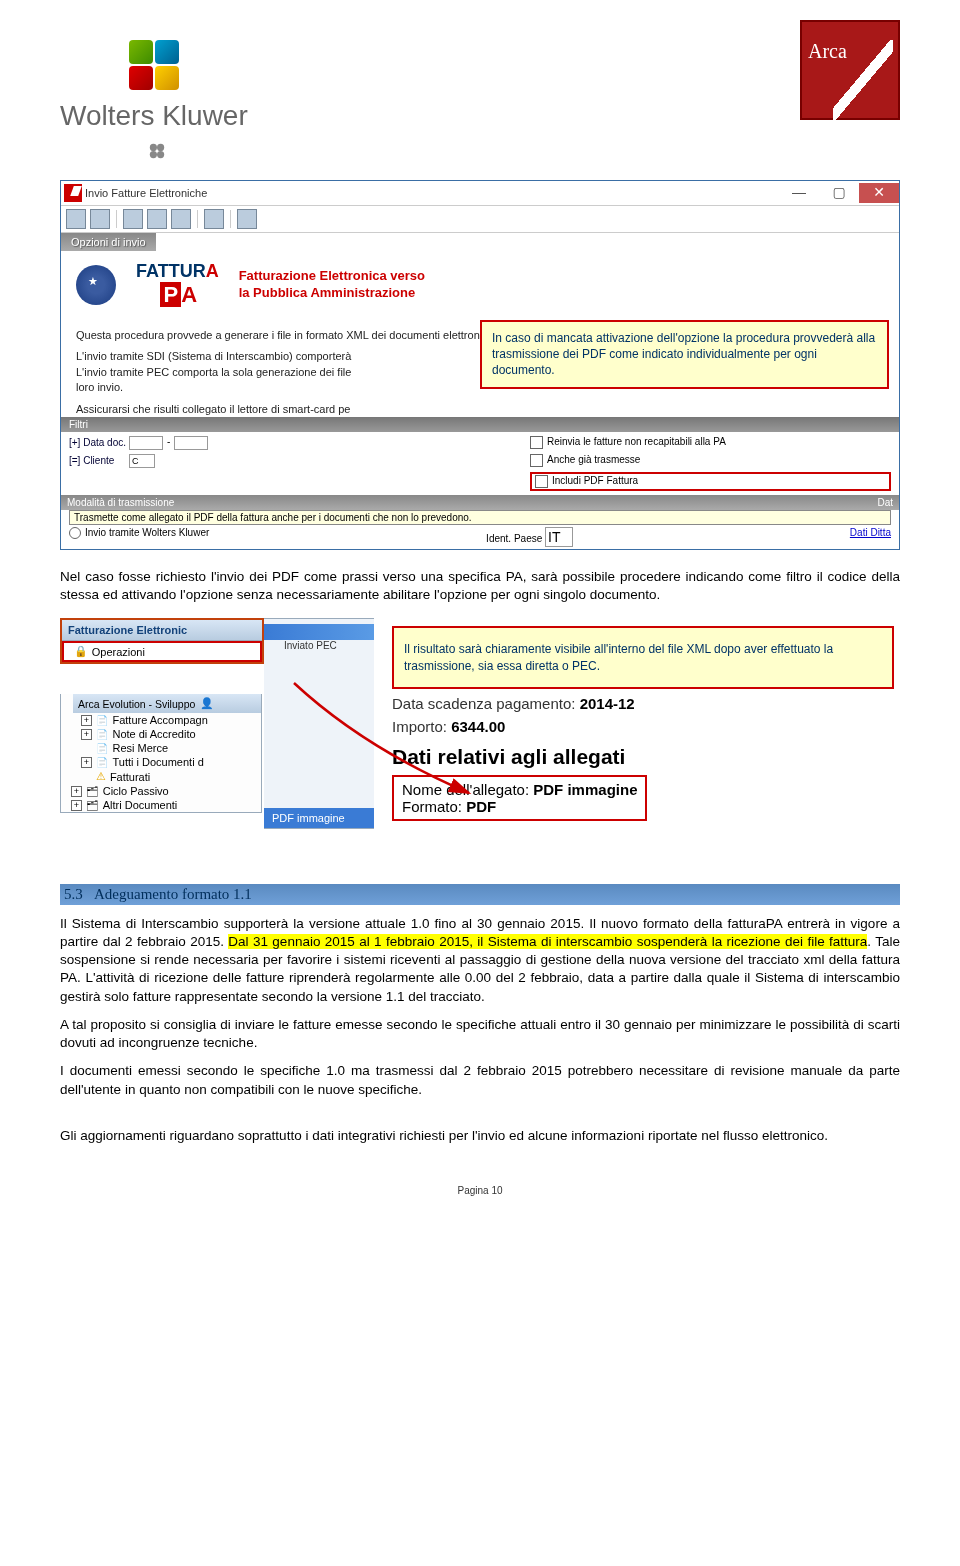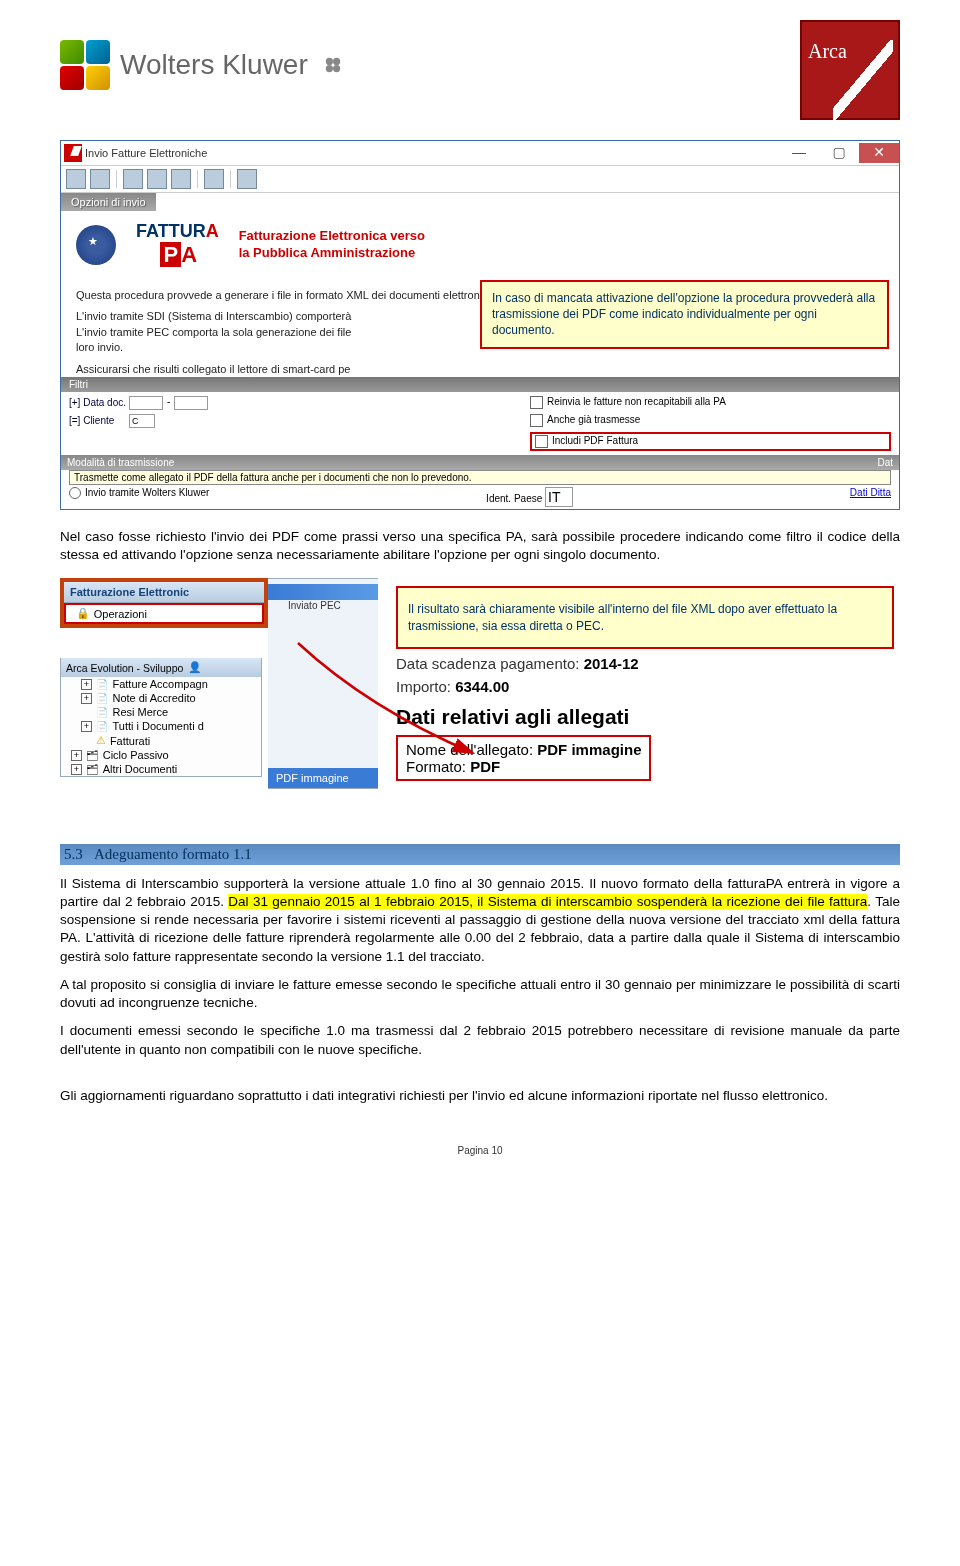--- a/index.html
+++ b/index.html
@@ -19,20 +19,21 @@
     display: flex;
     justify-content: space-between;
     align-items: flex-start;
     margin-bottom: 20px;
   }
   .wk-logo {
     display: flex;
     align-items: center;
     gap: 10px;
     margin-top: 20px;
+    flex-direction: column;
   }
   .wk-icon {
     width: 50px;
     height: 50px;
     display: grid;
     grid-template-columns: 1fr 1fr;
     grid-template-rows: 1fr 1fr;
     gap: 2px;
   }
   .wk-icon div {
@@ -191,21 +192,21 @@
   }
   
   .shot2 {
     display:flex;
     margin-top: 14px;
     position:relative;
     font-family: Tahoma, Arial, sans-serif;
   }
   .tree-panel {
     width: 200px;
-    border:4px solid #c2410c;
+    border:2px solid #c2410c;
     background:#fdfdfd;
     font-size:11px;
   }
   .tree-title {
     background: linear-gradient(#d8e6f5,#b8cce0);
     color:#13427a;
     font-weight:bold;
     padding:4px 6px;
     border-bottom:1px solid #9ab;
   }
@@ -213,21 +214,21 @@
     padding: 2px 4px 2px 10px;
     display:flex;
     align-items:center;
     gap:4px;
   }
   .lock-icon::before{content:"🔒"; font-size:11px;}
   .tree-sel { background:#fff; border:2px solid #c00; }
   .subtree { margin-top: 30px; border:1px solid #9ab; border-top:none;}
   .subtree .sub-title {
     background: linear-gradient(#d8e6f5,#b8cce0);
-    font-size:10.5px; padding:3px 5px; display:flex; align-items:center; gap:5px;
+    font-size:10.5px; padding:3px 5px; display:flex; align-items:center; gap:5px;margin-left:12px;
   }
   .user-icon::before{content:"👤"; font-size:11px;}
   .tree-item { padding:1px 4px 1px 20px; display:flex; gap:4px; align-items:center; font-size:11px;}
   .plus-box { width:9px; height:9px; border:1px solid #666; font-size:9px; line-height:8px; text-align:center; display:inline-block;}
   .doc-icon::before{content:"📄"; font-size:10px;}
   .warn-icon::before{content:"⚠"; color:#e6a800; font-size:11px;}
   .mid-panel {
     width: 110px;
     background:#eef3f9;
     border-top:1px solid #9ab;

